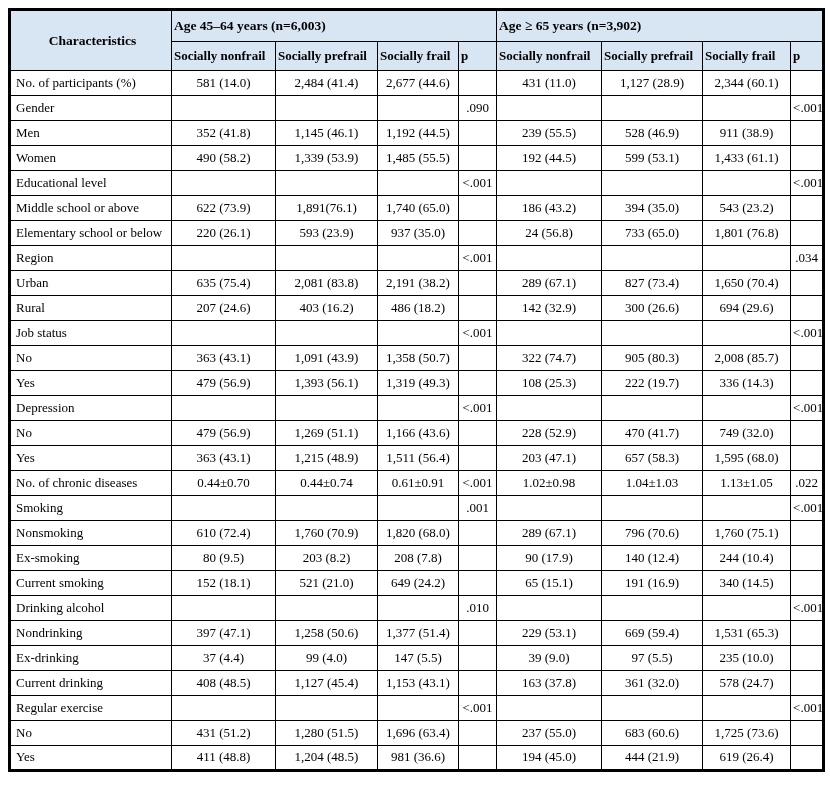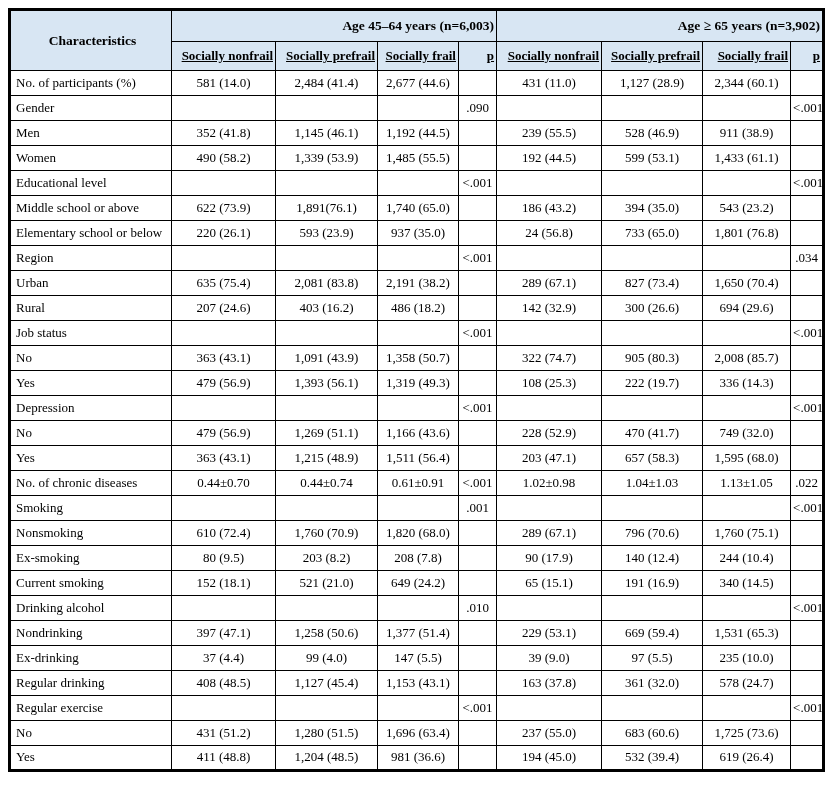--- a/index.html
+++ b/index.html
@@ -23,25 +23,25 @@
   th, td {
     border: 1.5px solid #000000;
     font-size: 13px;
     line-height: 1.15;
     overflow: hidden;
     white-space: nowrap;
   }
   thead th {
     background: var(--header-bg, #d8e6f3);
     font-weight: bold;
-    text-align: right;
+    text-align: left;
     padding: 3px 2px;
   }
   thead tr.group-row th { height: 24px; font-size: 13.5px; }
-  thead tr.sub-row th { height: 22px; text-decoration: underline; }
+  thead tr.sub-row th { height: 22px; }
   th.char-h {
     text-align: center;
     padding-left: 5px;
     font-size: 13.5px;
   }
   tbody tr { height: 25px; }
   tbody td {
     text-align: center;
     padding: 1px 2px;
   }
@@ -342,21 +342,21 @@
           <td>37 (4.4)</td>
           <td>99 (4.0)</td>
           <td>147 (5.5)</td>
           <td></td>
           <td>39 (9.0)</td>
           <td>97 (5.5)</td>
           <td>235 (10.0)</td>
           <td></td>
         </tr>
         <tr>
-          <td class="rowlabel">Regular drinking</td>
+          <td class="rowlabel">Current drinking</td>
           <td>408 (48.5)</td>
           <td>1,127 (45.4)</td>
           <td>1,153 (43.1)</td>
           <td></td>
           <td>163 (37.8)</td>
           <td>361 (32.0)</td>
           <td>578 (24.7)</td>
           <td></td>
         </tr>
         <tr>
@@ -381,19 +381,19 @@
           <td>1,725 (73.6)</td>
           <td></td>
         </tr>
         <tr>
           <td class="rowlabel">Yes</td>
           <td>411 (48.8)</td>
           <td>1,204 (48.5)</td>
           <td>981 (36.6)</td>
           <td></td>
           <td>194 (45.0)</td>
-          <td>532 (39.4)</td>
+          <td>444 (21.9)</td>
           <td>619 (26.4)</td>
           <td></td>
         </tr>
       </tbody>
   </table>
 </div>
 
 </body></html>

